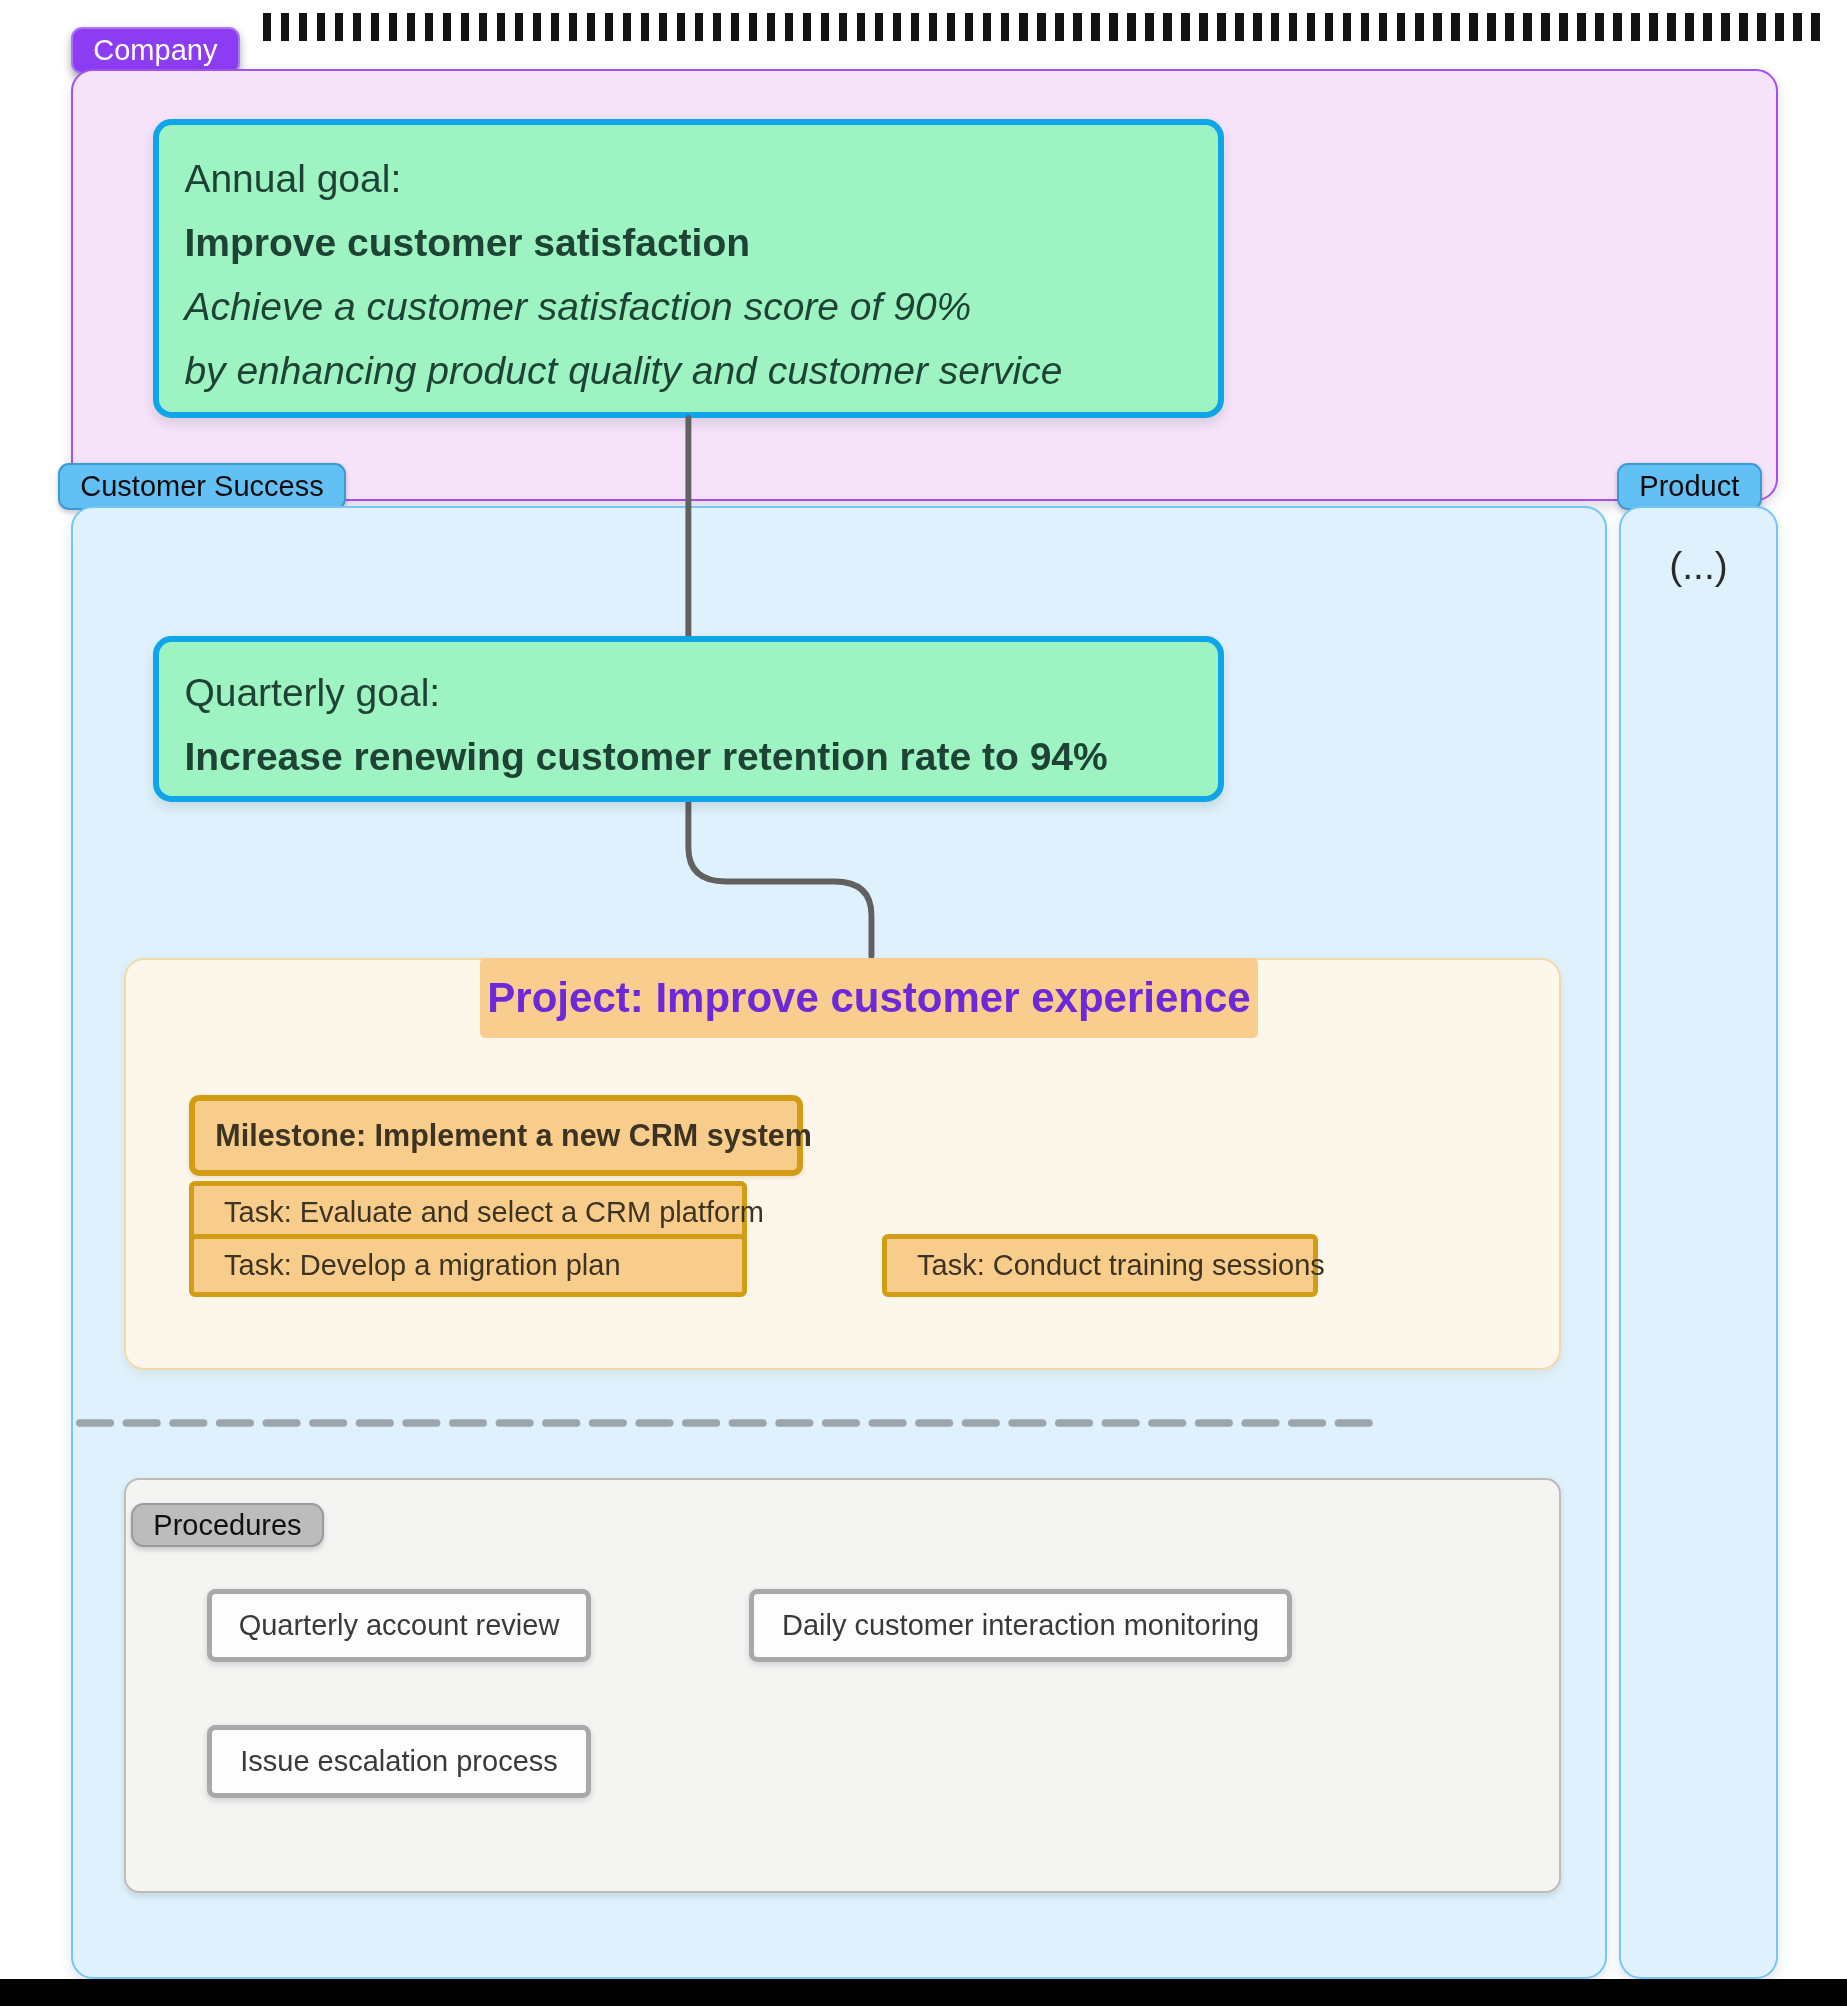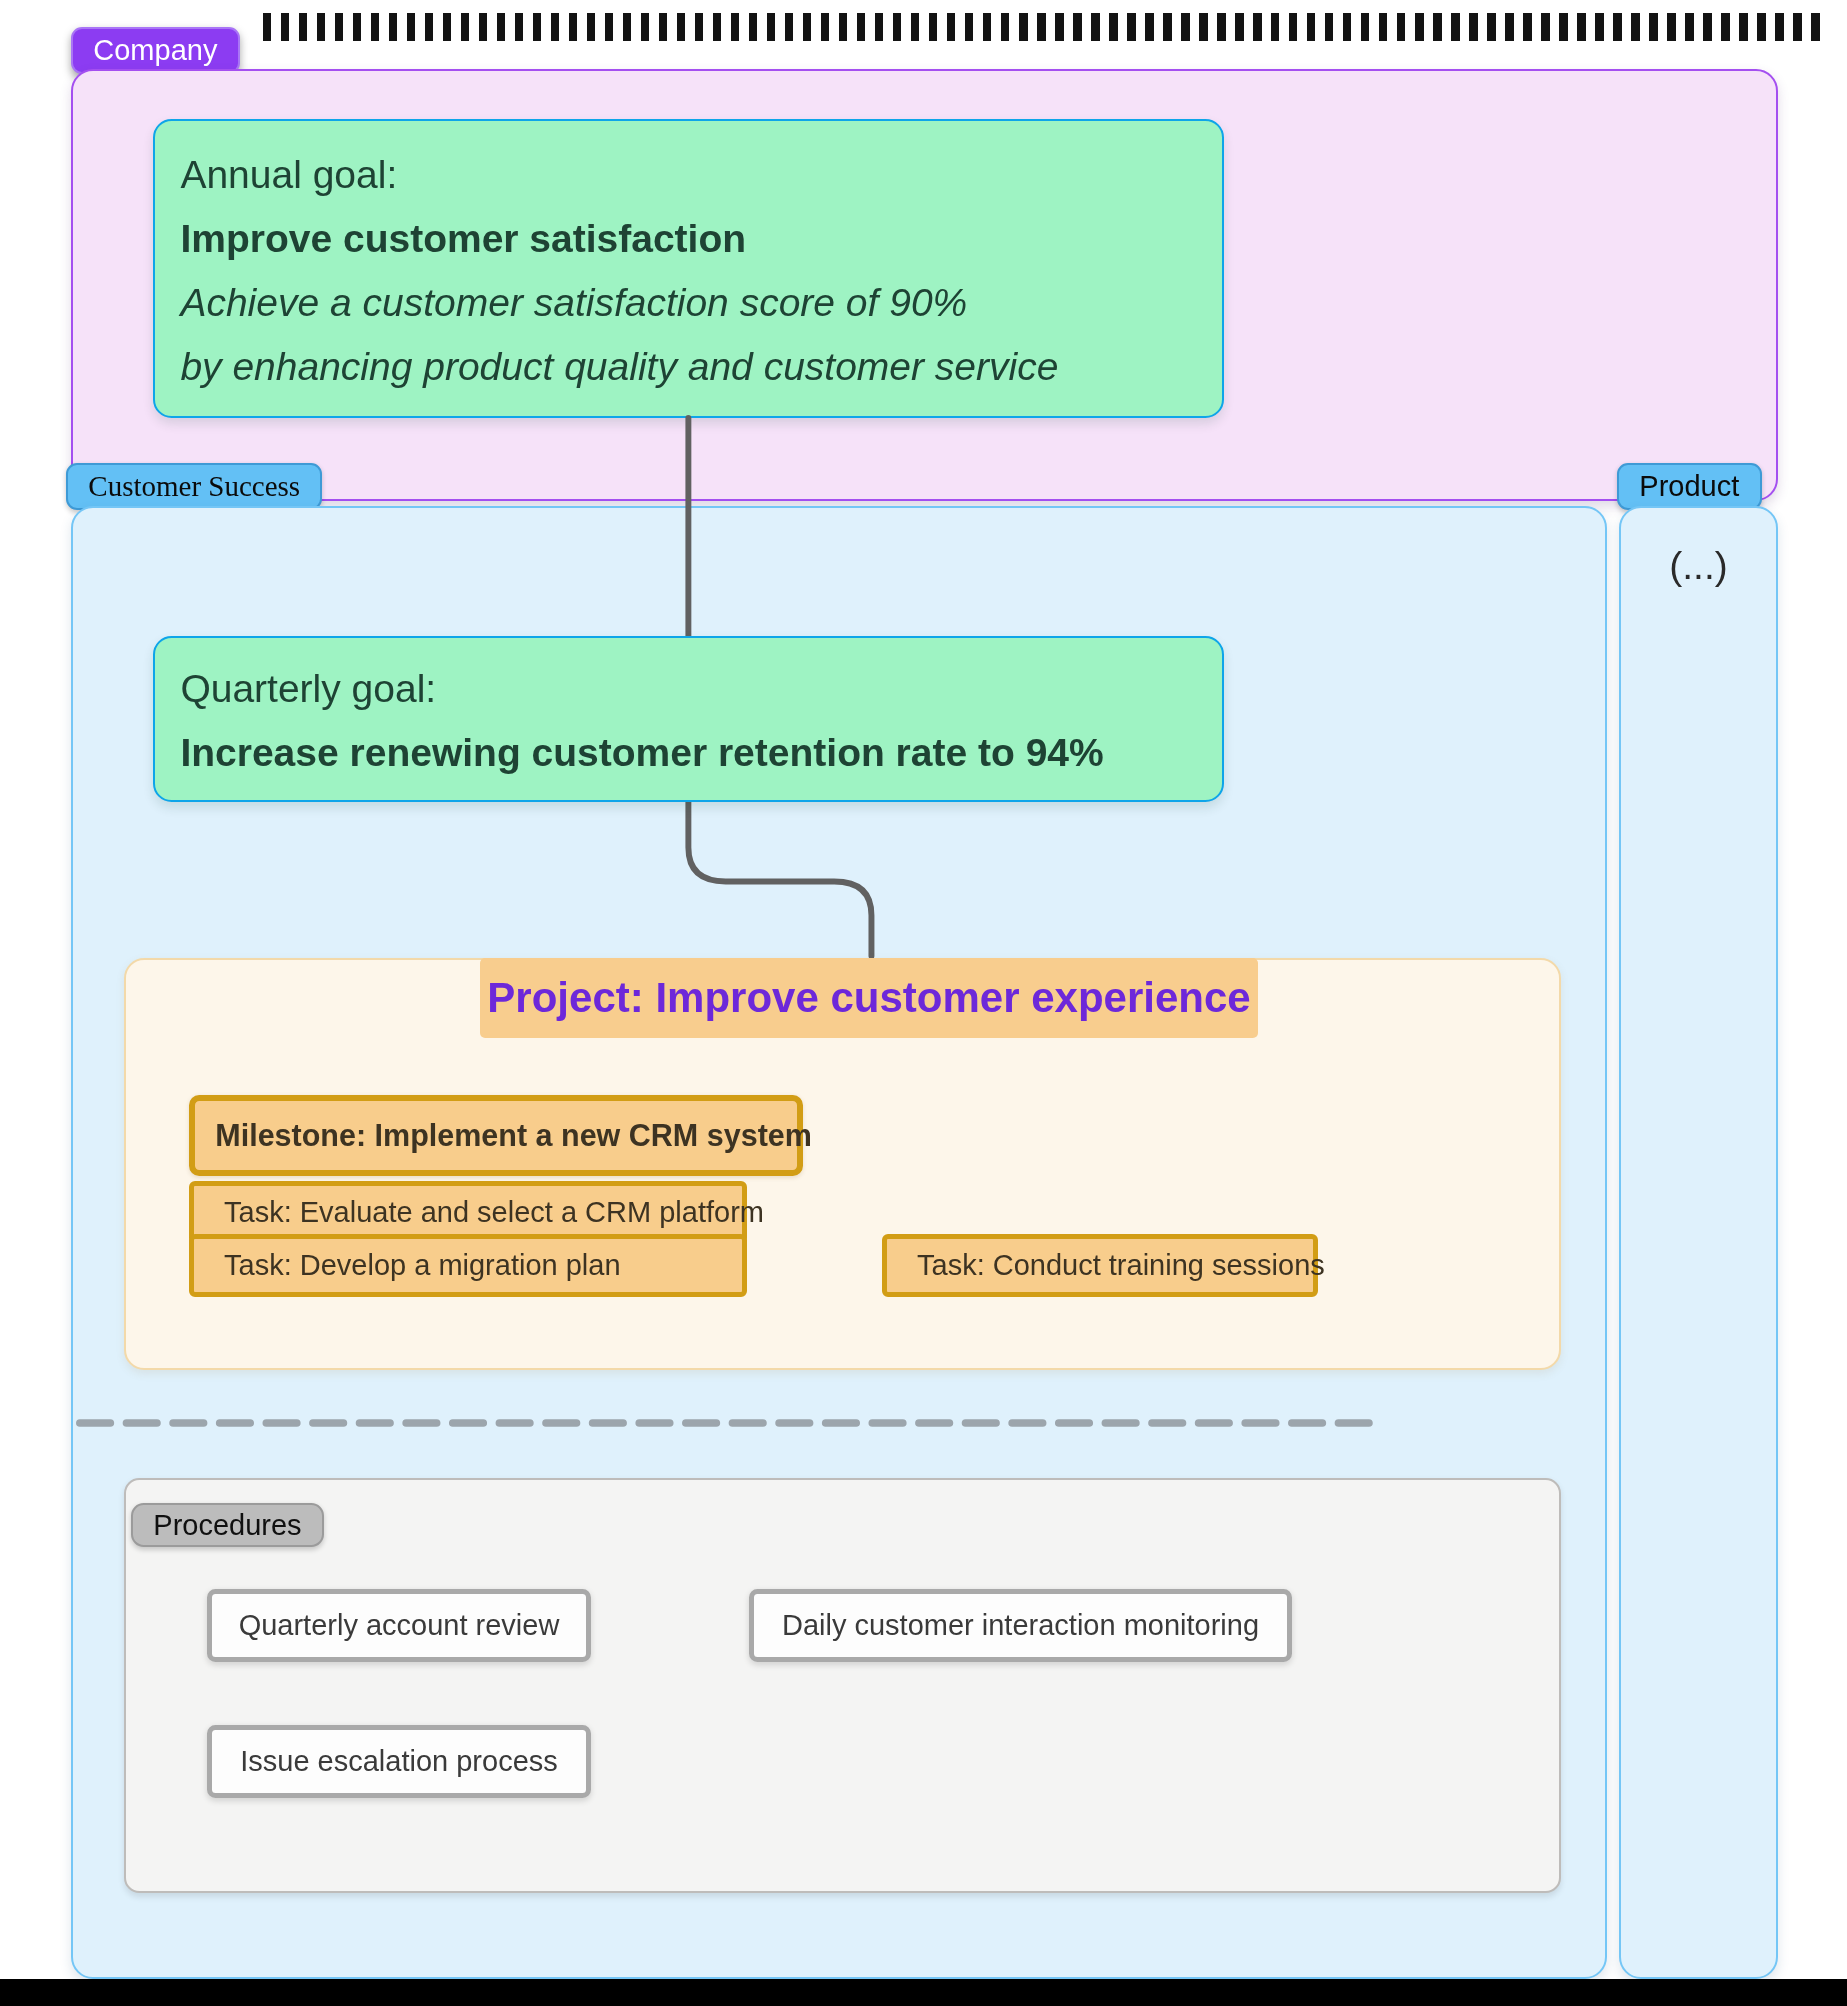--- a/index.html
+++ b/index.html
@@ -10,38 +10,38 @@
   .top-dashes{position:absolute;left:263px;top:12.7px;width:1559px;height:28px;
     background:repeating-linear-gradient(90deg,#131313 0 8.5px,transparent 8.5px 18px);}
 
   
   .pill{position:absolute;box-sizing:border-box;font-size:29px;white-space:nowrap;
     padding:0 20.3px;border-radius:11px;display:flex;align-items:center;margin-top:20px;}
   .pill.company{left:71px;top:6.8px;height:47px;background:#8C3CF2;color:#ffffff;
     border:2.5px solid #A975F6;box-shadow:0 4.2px 8.5px rgba(0,0,0,0.35);}
   .pill.team{height:47px;background:#63C0F5;color:#0b0b0b;border:2.5px solid #3E9AD6;
     box-shadow:0 2.5px 5.1px rgba(0,0,0,0.20);}
-  .pill.cs{left:66px;top:443px;font-family:Liberation Serif, serif;}
+  .pill.cs{left:58px;top:443px;}
   .pill.product{left:1617px;top:443px;}
   .pill.procedures{left:131px;top:1483px;height:44px;background:#BCBCBC;color:#101010;
     border:2.5px solid #9B9B9B;border-radius:12.7px;box-shadow:0 2.5px 5.1px rgba(0,0,0,0.18);}
 
   
   .container{position:absolute;box-sizing:border-box;border-radius:22px;}
   .company-container{left:71px;top:69px;width:1707px;height:432px;background:#F6E2F9;
     border:2.5px solid #A44FF0;box-shadow:0 5.1px 12px rgba(90,50,120,0.18);}
   .cs-container{left:71px;top:506px;width:1536px;height:1473px;background:#DFF1FC;
     border:2.5px solid #74C6F6;box-shadow:0 5.1px 12px rgba(40,90,130,0.15);}
   .product-container{left:1619px;top:506px;width:159px;height:1473px;background:#DFF1FC;
     border:2.5px solid #74C6F6;box-shadow:0 5.1px 12px rgba(40,90,130,0.15);}
   .ellipsis{margin-top:36px;text-align:center;font-size:39px;color:#2a2a2a;}
 
   
   .goal-card{position:absolute;box-sizing:border-box;left:153px;width:1071px;background:#9EF3C3;
-    border:2px solid #0ea5e9;border-radius:18.6px;color:#1E4334;
+    border:6px solid #0ea5e9;border-radius:18.6px;color:#1E4334;
     box-shadow:0 5.1px 10.2px rgba(0,60,40,0.12);}
   .goal-card.annual{top:119px;height:299px;padding:22px 25.4px 0 25.4px;}
   .goal-card.quarterly{top:636px;height:166px;padding:18.6px 25.4px 0 25.4px;}
   .goal-card p{margin:0;font-size:39px;line-height:64px;white-space:nowrap;}
   .goal-card .bold{font-weight:bold;}
   .goal-card .italic{font-style:italic;}
 
   
   .project-container{left:124px;top:958px;width:1437px;height:412px;background:#FDF6EA;
     border:2.5px solid #F3D9A9;border-radius:20.3px;box-shadow:0 3.4px 8.5px rgba(150,110,40,0.10);}

